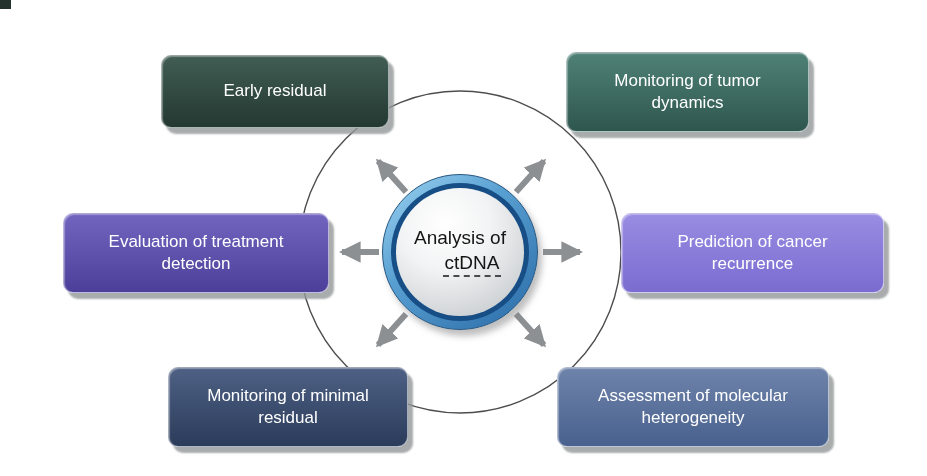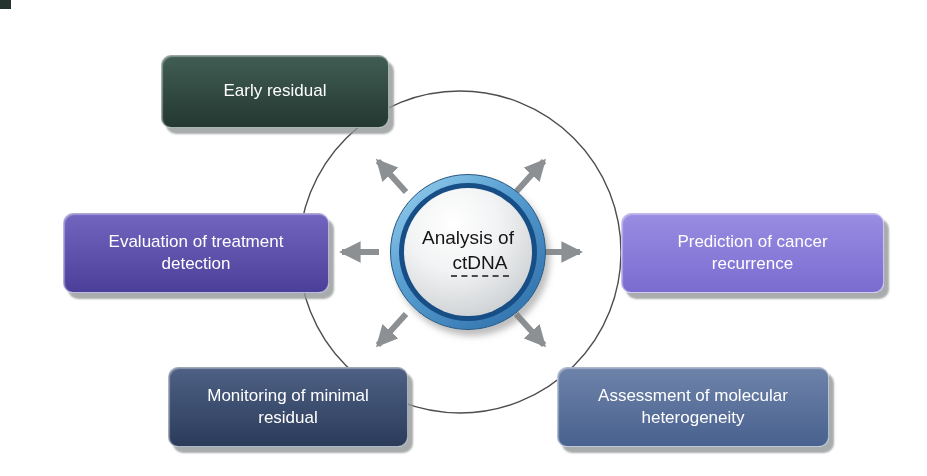--- a/index.html
+++ b/index.html
@@ -57,21 +57,21 @@
   .n3 { left: 621px; top: 213px; width: 263px; height: 80px;
         background: linear-gradient(180deg,#998ce2 0%,#7а6cd0 100%);
         background: linear-gradient(180deg,#998ce2 0%,#7a6cd0 100%); }
   .n4 { left: 158px; top: 367px; width: 240px; height: 80px;
         background: linear-gradient(180deg,#4e6184 0%,#2b3b5a 100%); margin-left: 10px; }
   .n5 { left: 557px; top: 367px; width: 272px; height: 80px;
         background: linear-gradient(180deg,#6e83aa 0%,#48618e 100%); }
   
   .center-wrap {
     position: absolute;
-    left: 390px;
+    left: 382px;
     top: 174px;
     width: 156px;
     height: 156px;
     z-index: 3;
     border-radius: 50%;
     box-shadow: 4px 6px 6px rgba(128,128,128,0.5);
   }
   .ring-outer {
     position: absolute;
     inset: 0;
@@ -131,20 +131,23 @@
       <line x1="543" y1="252" x2="580" y2="252"></line>
       <line x1="406" y1="314" x2="378" y2="345"></line>
       <line x1="516" y1="314" x2="544" y2="345"></line>
     </g>
   </svg>
 
   <div class="node n0">
     <span>Early residual</span>
   </div>
 
+  <div class="node n1">
+    <span>Monitoring of tumor dynamics</span>
+  </div>
 
   <div class="node n2">
     <span>Evaluation of treatment detection</span>
   </div>
 
   <div class="node n3">
     <span>Prediction of cancer recurrence</span>
   </div>
 
   <div class="node n4">

